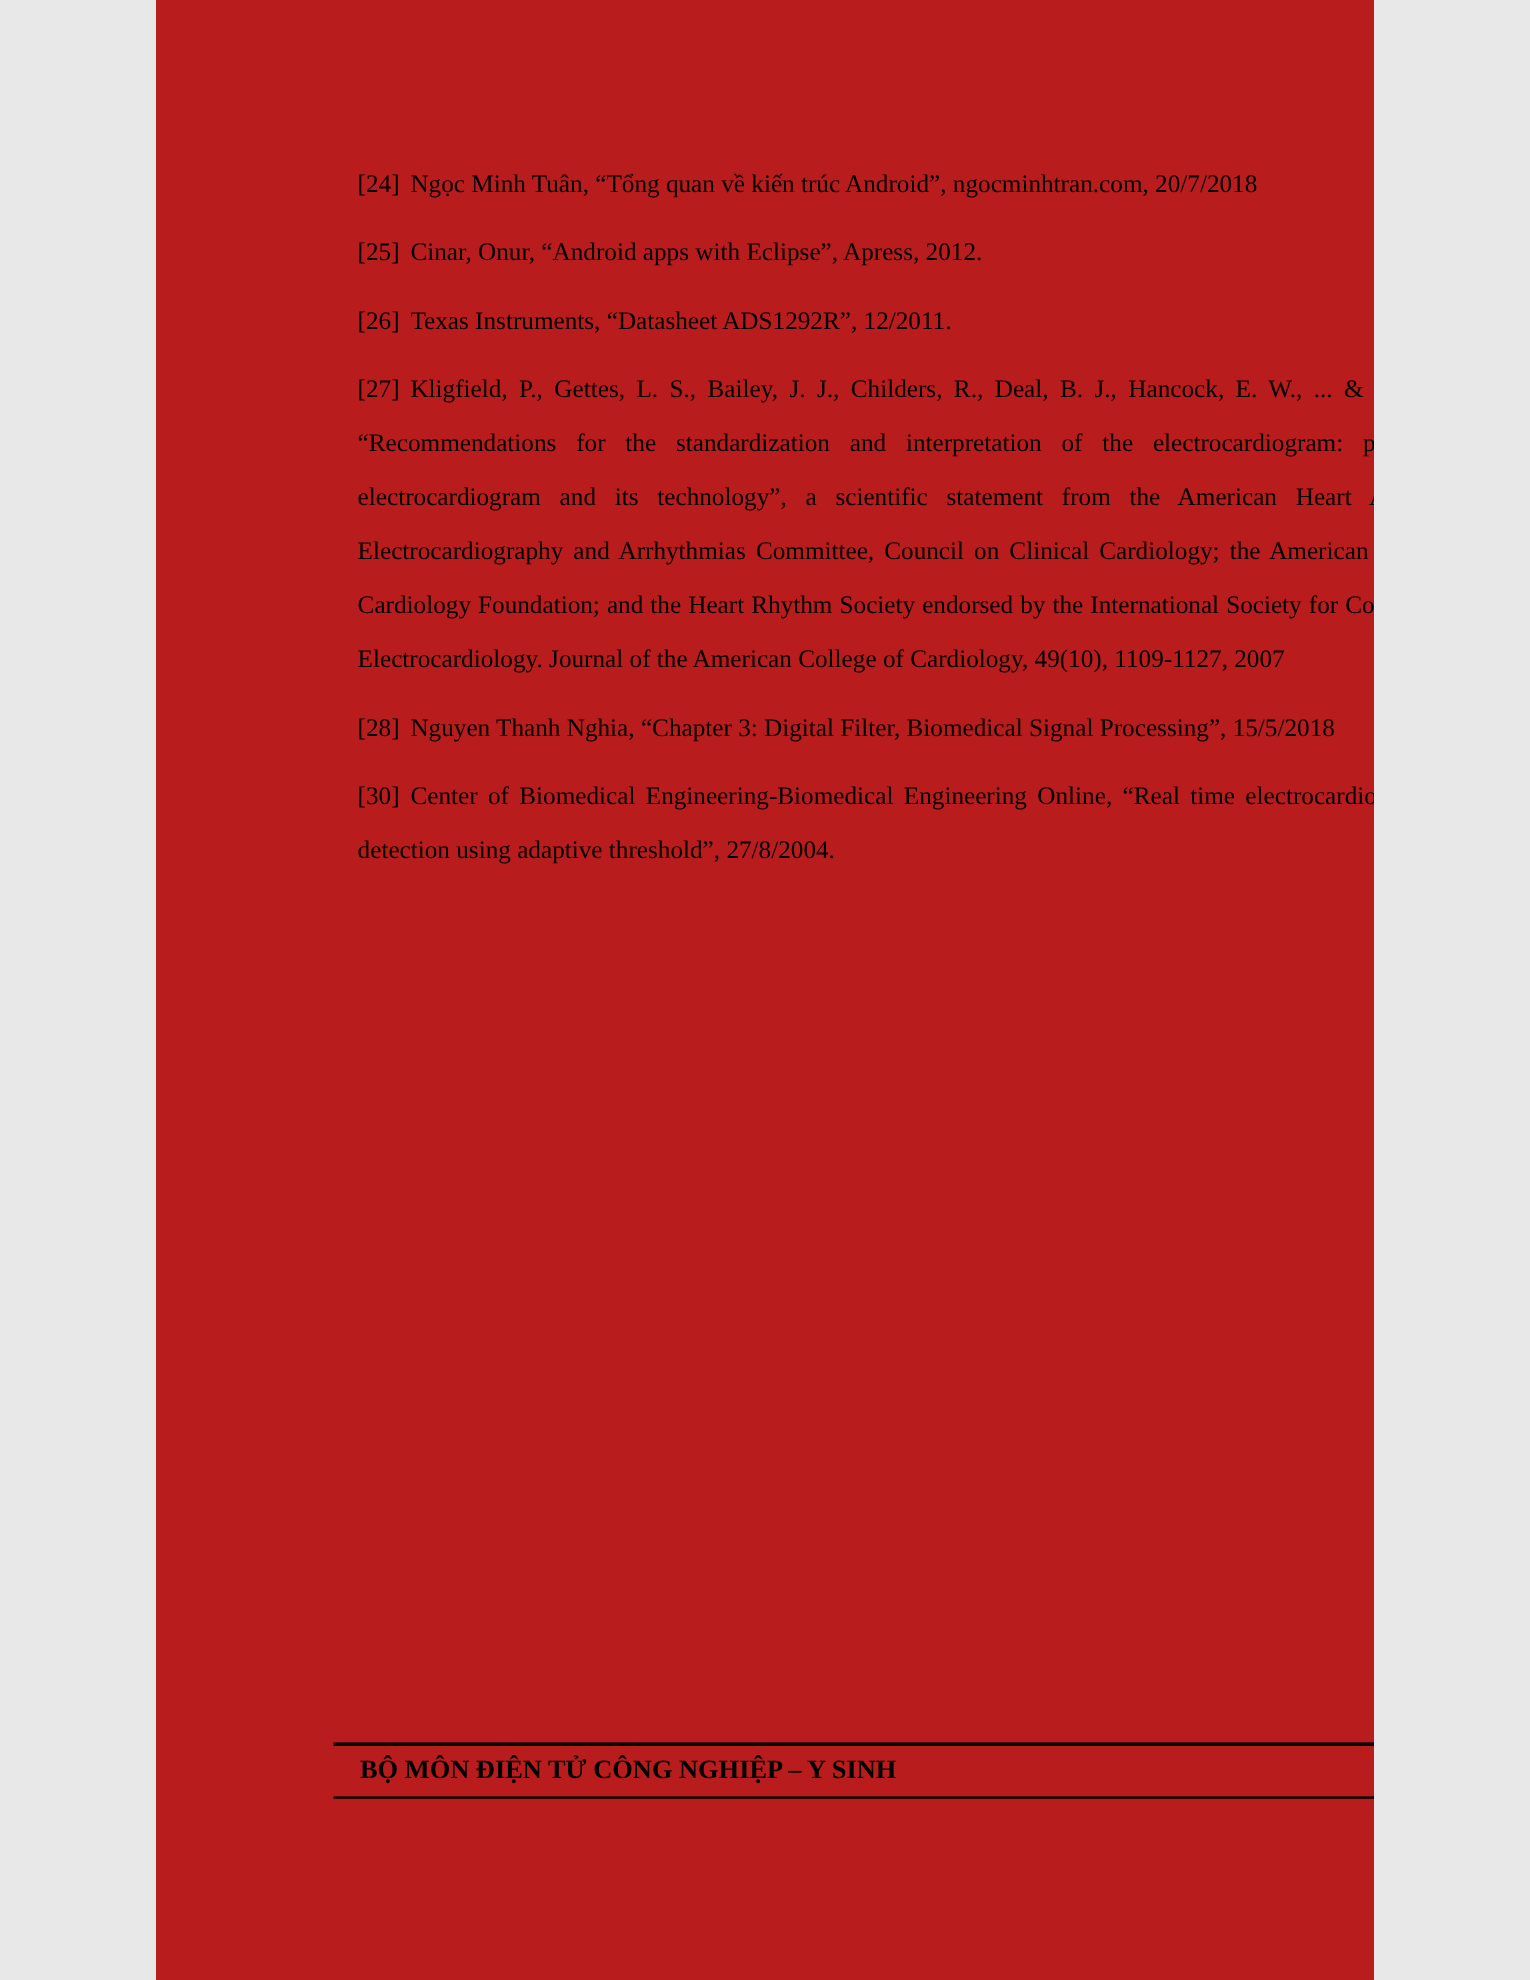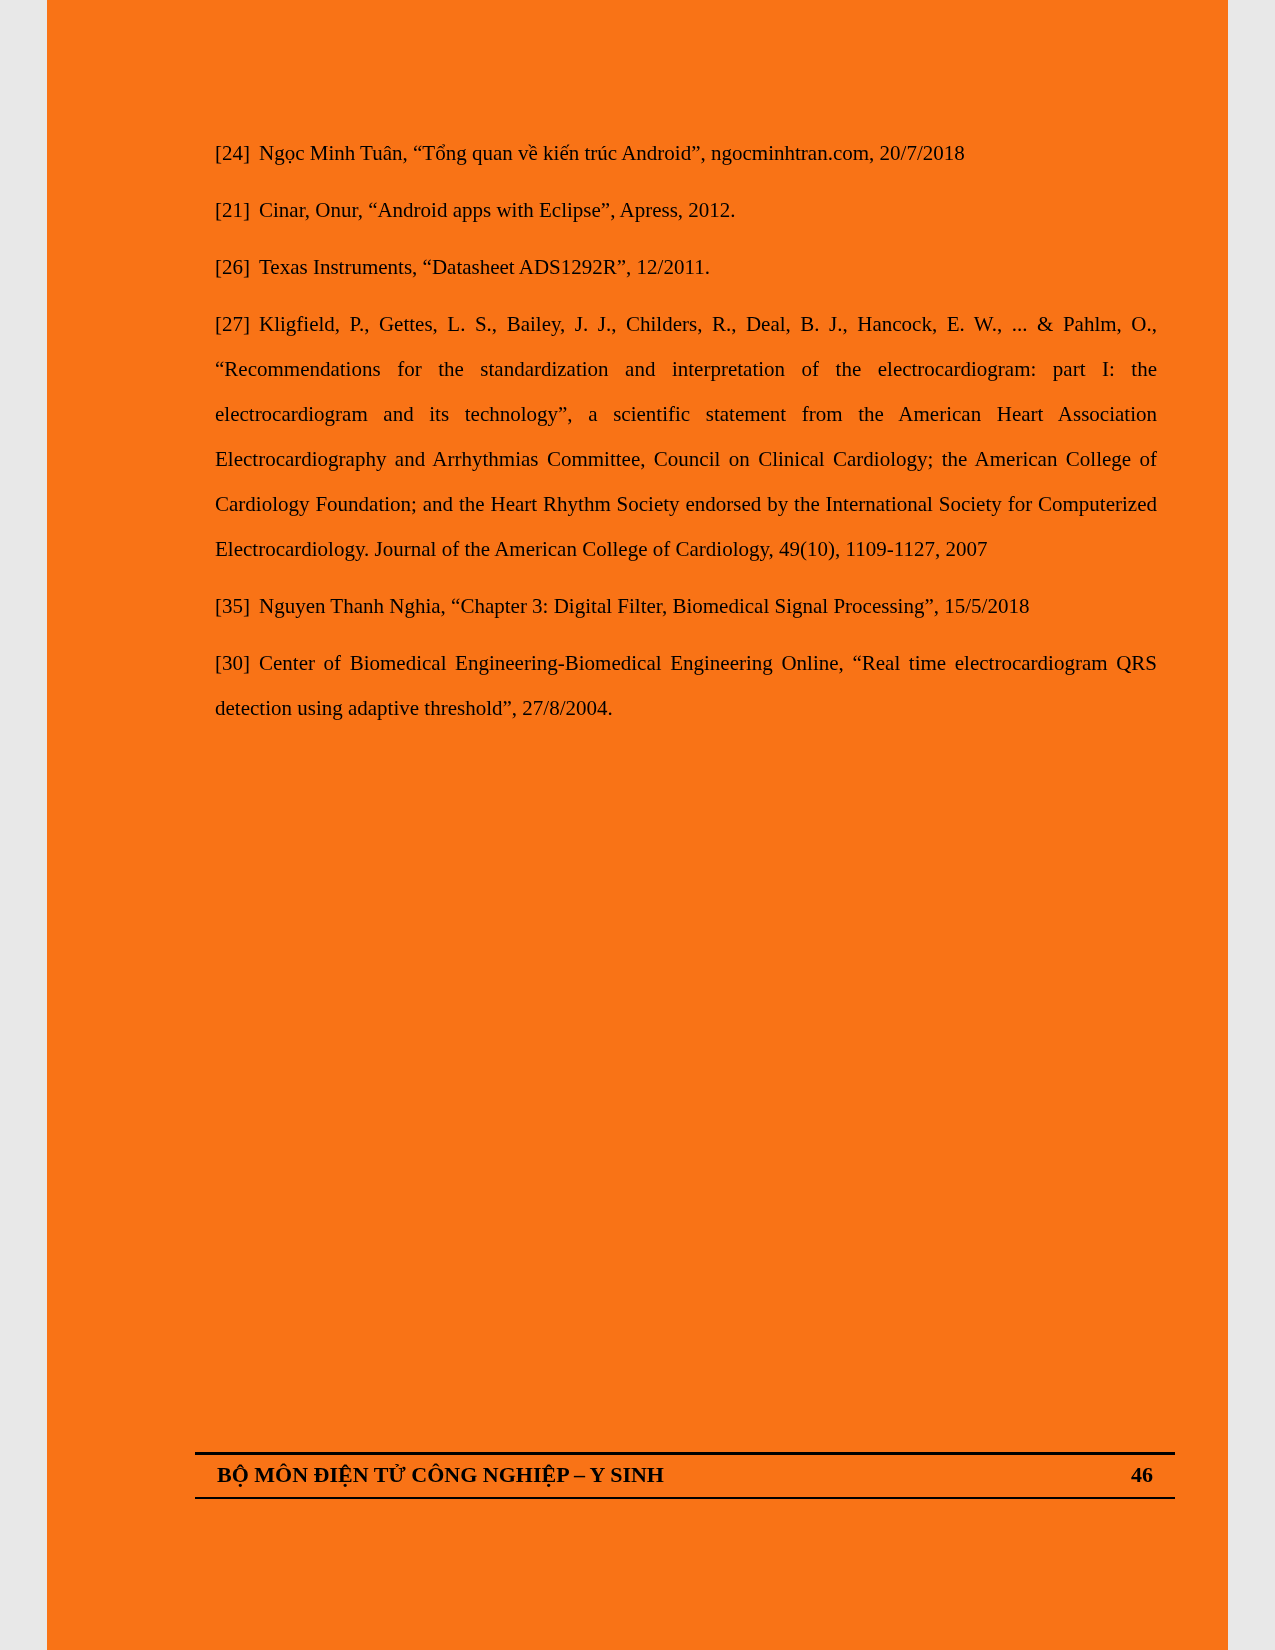--- a/index.html
+++ b/index.html
@@ -1,22 +1,22 @@
 <!DOCTYPE html>
 <html><head>
 <meta charset="utf-8">
 <style>
   * { box-sizing: border-box; }
   html, body { margin: 0; padding: 0; background: #e8e8e8; }
   .page {
     position: relative;
-    width: 1181px;
+    width: 1015px;
     height: 1650px;
     margin: 0 auto;
-    background: #f97316;
+    background: #b91c1c;
     font-family: "Liberation Serif", serif;
     color: #000000;
     overflow: hidden;
   }
   .content {
     position: absolute;
     left: 168px;
     top: 131px;
     width: 942px;
   }
@@ -46,27 +46,27 @@
 </style>
 </head>
 <body>
 
 <div class="page">
 
   <div class="content">
 
     <p class="ref"><span class="ref-label">[24]</span><span>Ngọc Minh Tuân, “Tổng quan về kiến trúc Android”, ngocminhtran.com, 20/7/2018</span></p>
 
-    <p class="ref"><span class="ref-label">[21]</span><span>Cinar, Onur, “Android apps with Eclipse”, Apress, 2012.</span></p>
+    <p class="ref"><span class="ref-label">[25]</span><span>Cinar, Onur, “Android apps with Eclipse”, Apress, 2012.</span></p>
 
     <p class="ref"><span class="ref-label">[26]</span><span>Texas Instruments, “Datasheet ADS1292R”, 12/2011.</span></p>
 
     <p class="ref"><span class="ref-label">[27]</span><span>Kligfield, P., Gettes, L. S., Bailey, J. J., Childers, R., Deal, B. J., Hancock, E. W., ... &amp; Pahlm, O., “Recommendations for the standardization and interpretation of the electrocardiogram: part I: the electrocardiogram and its technology”, a scientific statement from the American Heart Association Electrocardiography and Arrhythmias Committee, Council on Clinical Cardiology; the American College of Cardiology Foundation; and the Heart Rhythm Society endorsed by the International Society for Computerized Electrocardiology. Journal of the American College of Cardiology, 49(10), 1109-1127, 2007</span></p>
 
-    <p class="ref"><span class="ref-label">[35]</span><span>Nguyen Thanh Nghia, “Chapter 3: Digital Filter, Biomedical Signal Processing”, 15/5/2018</span></p>
+    <p class="ref"><span class="ref-label">[28]</span><span>Nguyen Thanh Nghia, “Chapter 3: Digital Filter, Biomedical Signal Processing”, 15/5/2018</span></p>
 
 
     <p class="ref"><span class="ref-label">[30]</span><span>Center of Biomedical Engineering-Biomedical Engineering Online, “Real time electrocardiogram QRS detection using adaptive threshold”, 27/8/2004.</span></p>
 
 
   </div>
 
   <div class="footer">
     <span>BỘ MÔN ĐIỆN TỬ CÔNG NGHIỆP – Y SINH</span>
     <span>46</span>

